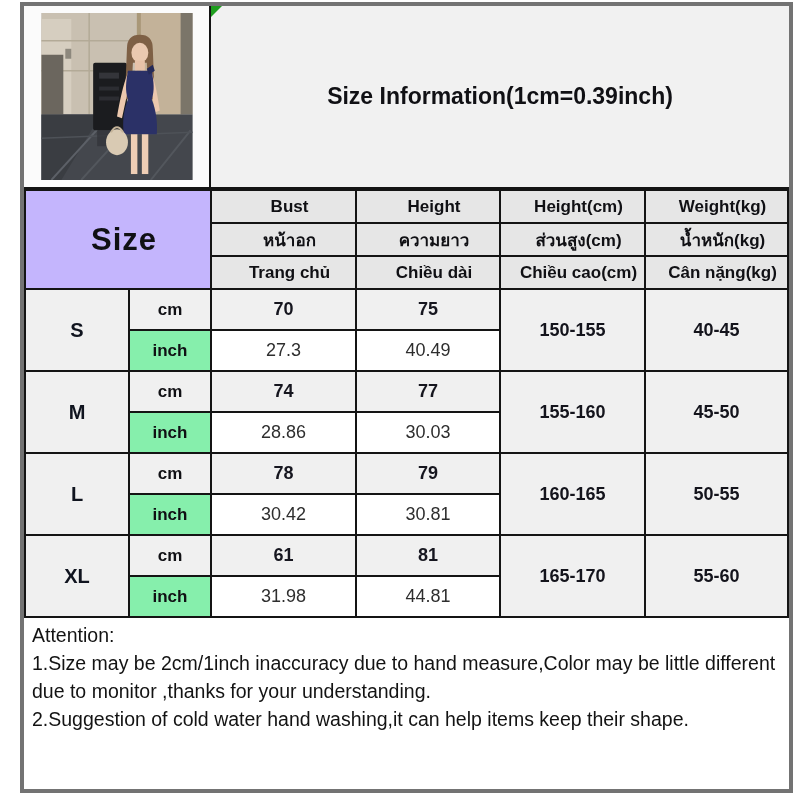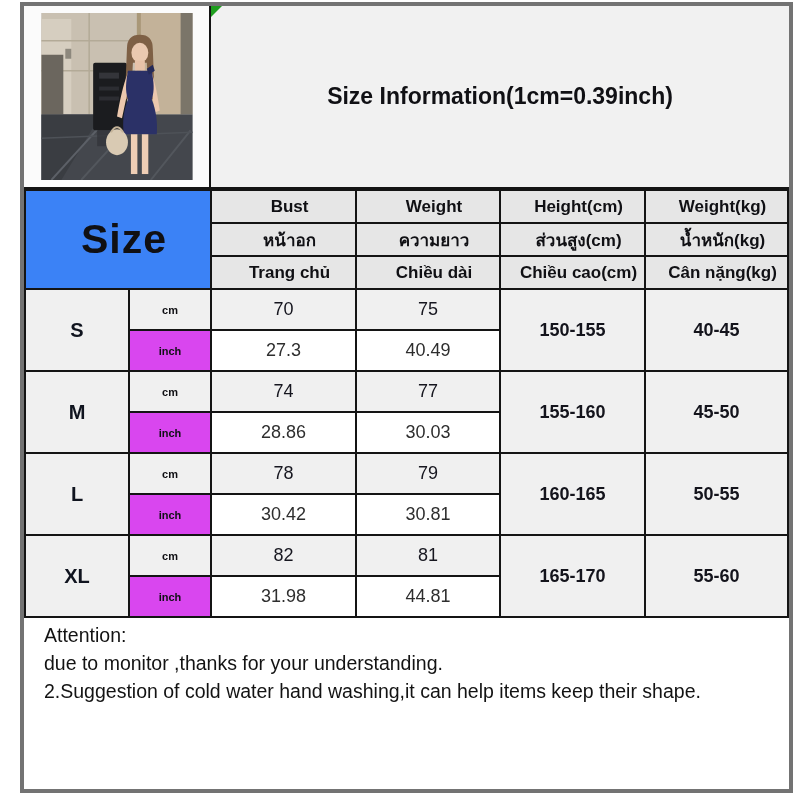--- a/index.html
+++ b/index.html
@@ -27,31 +27,31 @@
   .corner-flag{
     position:absolute;left:0;top:0;width:0;height:0;
     border-top:11px solid #1f9e1f;border-right:11px solid transparent;
   }
   
   table.size-table{width:100%;border-collapse:collapse;table-layout:fixed;}
   .size-table th,.size-table td{
     border:2px solid #141414;text-align:center;vertical-align:middle;padding:0;overflow:hidden;
   }
   .size-table th{height:31px;background:#e6e6e6;font-size:17px;font-weight:bold;color:#101014;padding-left:12px;}
-  th.size-hd{background:#3b82f6;font-size:41px;letter-spacing:1px;}
+  th.size-hd{background:#c4b5fd;font-size:31px;letter-spacing:1px;}
   .size-table td{height:39px;font-size:18px;}
   td.size-cell{background:#e2e2e2;font-weight:bold;font-size:20px;color:#10141f;}
   tr.cm-row td{background:#f0f0f0;}
-  td.unit{font-weight:bold;font-size:11px;color:#101014;margin-left:40px;}
-  td.val-cm{font-weight:normal;color:#16161f;}
-  tr.in-row td{background:#d946ef;}
+  td.unit{font-weight:bold;font-size:17px;color:#101014;margin-left:40px;}
+  td.val-cm{font-weight:bold;color:#16161f;}
+  tr.in-row td{background:#86efac;}
   td.val-in{font-weight:normal;color:#2e2e2e;background:#ffffff !important;}
   td.range{background:#f2f2f2;font-weight:bold;color:#14141c;}
   
-  .attention{padding:3px 6px 0 20px;}
+  .attention{padding:3px 6px 0 8px;}
   .attention div{font-size:19.5px;line-height:28px;color:#131313;white-space:nowrap;}
 </style>
 </head>
 <body>
 
 <div class="sheet">
 
   <div class="top">
     <div class="photo-cell">
       <div class="photo-frame">
@@ -115,21 +115,21 @@
         <col style="width:82px">
         <col style="width:145px">
       <col style="width:144px">
         <col style="width:145px">
         <col>
     </colgroup>
     <tbody>
       <tr>
         <th rowspan="3" colspan="2" class="size-hd">Size</th>
         <th>Bust</th>
-        <th>Weight</th>
+        <th>Height</th>
         <th>Height(cm)</th>
         <th>Weight(kg)</th>
       </tr>
       <tr>
         <th>หน้าอก</th>
         <th>ความยาว</th>
         <th>ส่วนสูง(cm)</th>
         <th>น้ำหนัก(kg)</th>
       </tr>
       <tr>
@@ -177,32 +177,33 @@
       </tr>
       <tr class="in-row">
         <td class="unit">inch</td>
         <td class="val-in">30.42</td>
         <td class="val-in">30.81</td>
       </tr>
 
       <tr class="cm-row">
         <td rowspan="2" class="size-cell">XL</td>
         <td class="unit">cm</td>
-        <td class="val-cm">82</td>
+        <td class="val-cm">61</td>
         <td class="val-cm">81</td>
         <td rowspan="2" class="range">165-170</td>
         <td rowspan="2" class="range">55-60</td>
       </tr>
       <tr class="in-row">
         <td class="unit">inch</td>
         <td class="val-in">31.98</td>
         <td class="val-in">44.81</td>
       </tr>
     </tbody>
   </table>
 
   <div class="attention">
     <div>Attention:</div>
+    <div>1.Size may be 2cm/1inch inaccuracy due to hand measure,Color may be little different</div>
     <div>due to monitor ,thanks for your understanding.</div>
     <div>2.Suggestion of cold water hand washing,it can help items keep their shape.</div>
   </div>
 
 </div>
 
 </body></html>

